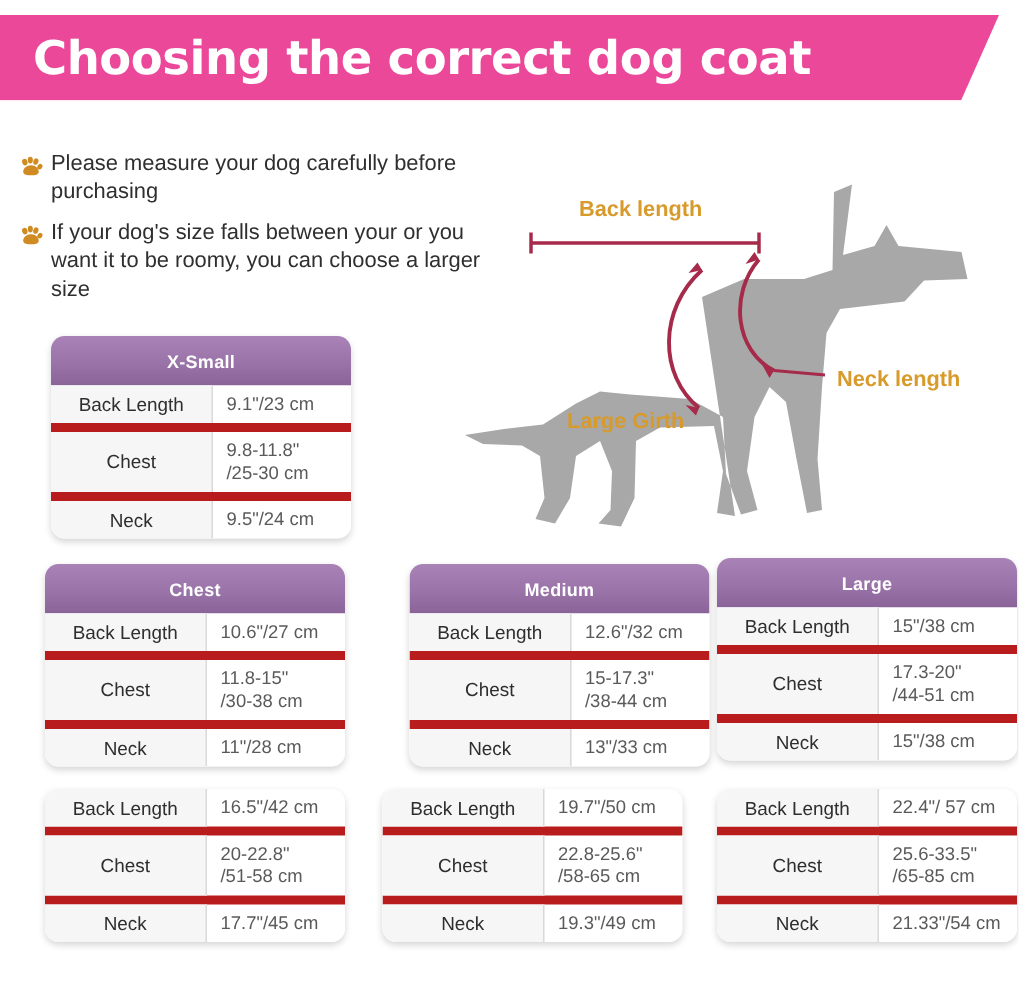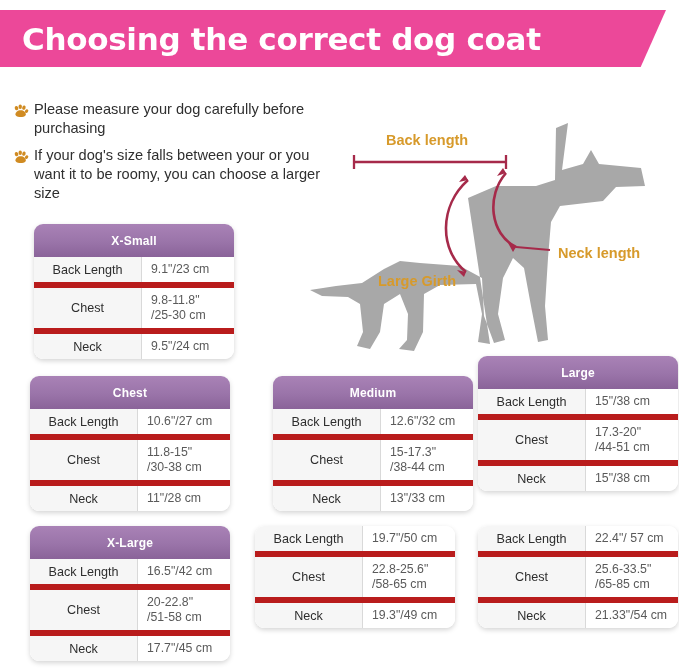--- a/index.html
+++ b/index.html
@@ -139,21 +139,21 @@
   }
   .row-tall .cell-label,
   .row-tall .cell-value { min-height: 34px; }
   .row-short .cell-label,
   .row-short .cell-value { min-height: 25px; }
 
   
   #table-xsmall   { left: 34px;  top: 224px; }
   #table-small    { left: 30px;  top: 376px; }
   #table-medium   { left: 273px; top: 376px; }
-  #table-large    { left: 478px; top: 356px; }
+  #table-large    { left: 478px; top: 372px; }
   #table-xlarge   { left: 30px;  top: 526px; }
   #table-xxlarge  { left: 255px; top: 526px; }
   #table-xxxlarge { left: 478px; top: 526px; }
 </style>
 </head>
 <body>
 
 <div id="title-banner">
   <span class="title-text">Choosing the correct dog coat</span>
 </div>
@@ -348,21 +348,20 @@
 /44-51 cm</div>
     </div>
     <div class="table-row row-short">
       <div class="cell-label">Neck</div>
       <div class="cell-value">15"/38 cm</div>
     </div>
   </div>
 </div>
 
 <div class="size-table" id="table-xlarge">
-  <div class="table-header">X-Large</div>
   <div class="table-body">
     <div class="table-row row-short">
       <div class="cell-label">Back Length</div>
       <div class="cell-value">16.5"/42 cm</div>
     </div>
     <div class="table-row row-tall">
       <div class="cell-label">Chest</div>
       <div class="cell-value">20-22.8"
 /51-58 cm</div>
     </div>

